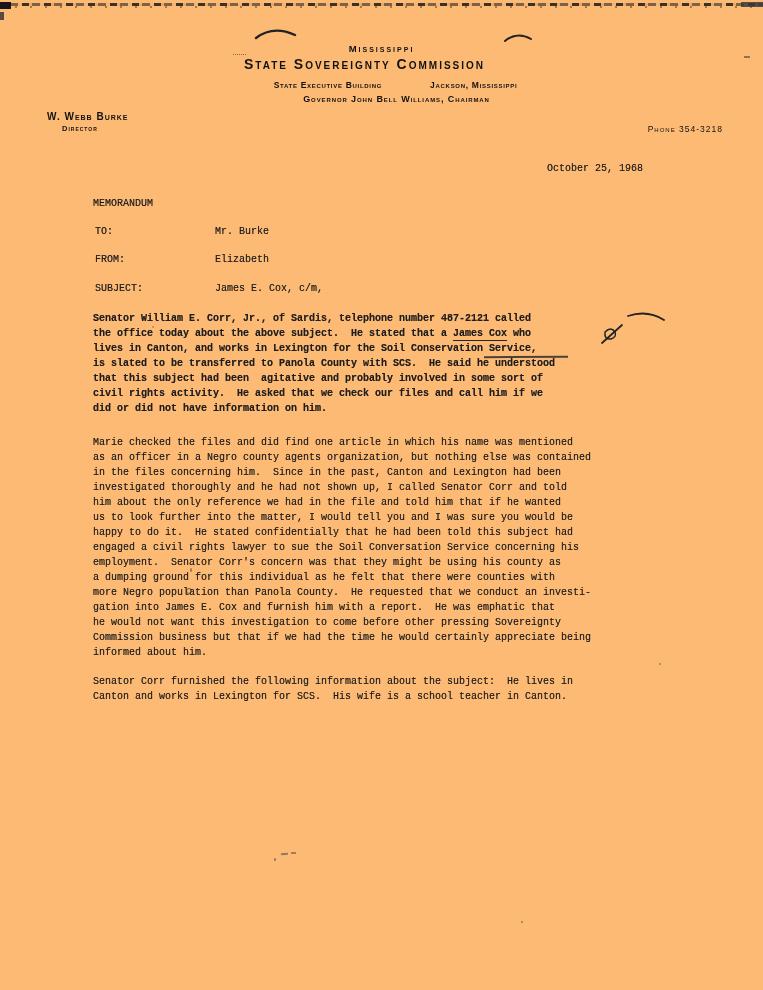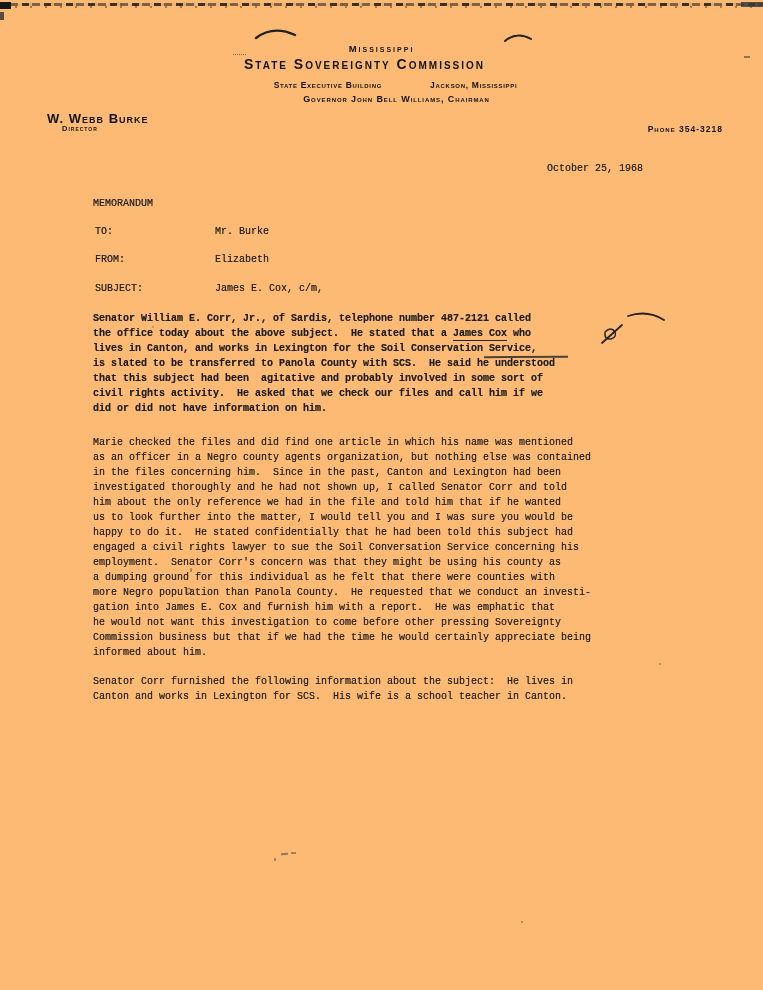--- a/index.html
+++ b/index.html
@@ -40,26 +40,26 @@
   .s-b3{left:291px;top:852px;width:5px;height:2px;opacity:.5;}
   .s-b4{left:521px;top:921px;width:2px;height:2px;opacity:.55;border-radius:50%;}
   
   .lh{position:absolute;left:0;width:763px;text-align:center;color:#121212;
       font-variant:small-caps;font-weight:700;}
   .lh-state{top:43px;font-size:9.5px;letter-spacing:2px;}
   .lh-org{top:56px;font-size:14px;letter-spacing:2px;transform:translateX(-17px);}
   .lh-line3{top:80px;font-size:8.5px;letter-spacing:.7px;
     display:flex;justify-content:center;gap:48px;transform:translateX(14px);}
   .lh-chairman{top:94px;font-size:9px;letter-spacing:.9px;transform:translateX(15px);}
-  .lh-left-name{position:absolute;left:47px;top:111px;font-size:13px;letter-spacing:1px;
+  .lh-left-name{position:absolute;left:47px;top:111px;font-size:10px;letter-spacing:1px;
     font-weight:700;font-variant:small-caps;color:#121212;}
   .lh-left-title{position:absolute;left:62px;top:124px;font-size:7.5px;letter-spacing:1px;
     font-weight:700;font-variant:small-caps;color:#121212;}
   .lh-phone{position:absolute;right:40px;top:124px;font-size:8.5px;letter-spacing:1px;
-    font-weight:700;font-variant:small-caps;color:#121212;}
+    font-weight:400;font-variant:small-caps;color:#121212;}
   
   .mono{
     position:absolute;
     font-family:"Liberation Mono","DejaVu Sans Mono",monospace;
     font-size:10px;line-height:15px;color:#1e1e1e;
     white-space:pre;
     text-shadow:0 0 .4px rgba(20,20,20,.55);
   }
   .date{left:547px;top:161px;}
   .memo-heading{left:93px;top:196px;}

